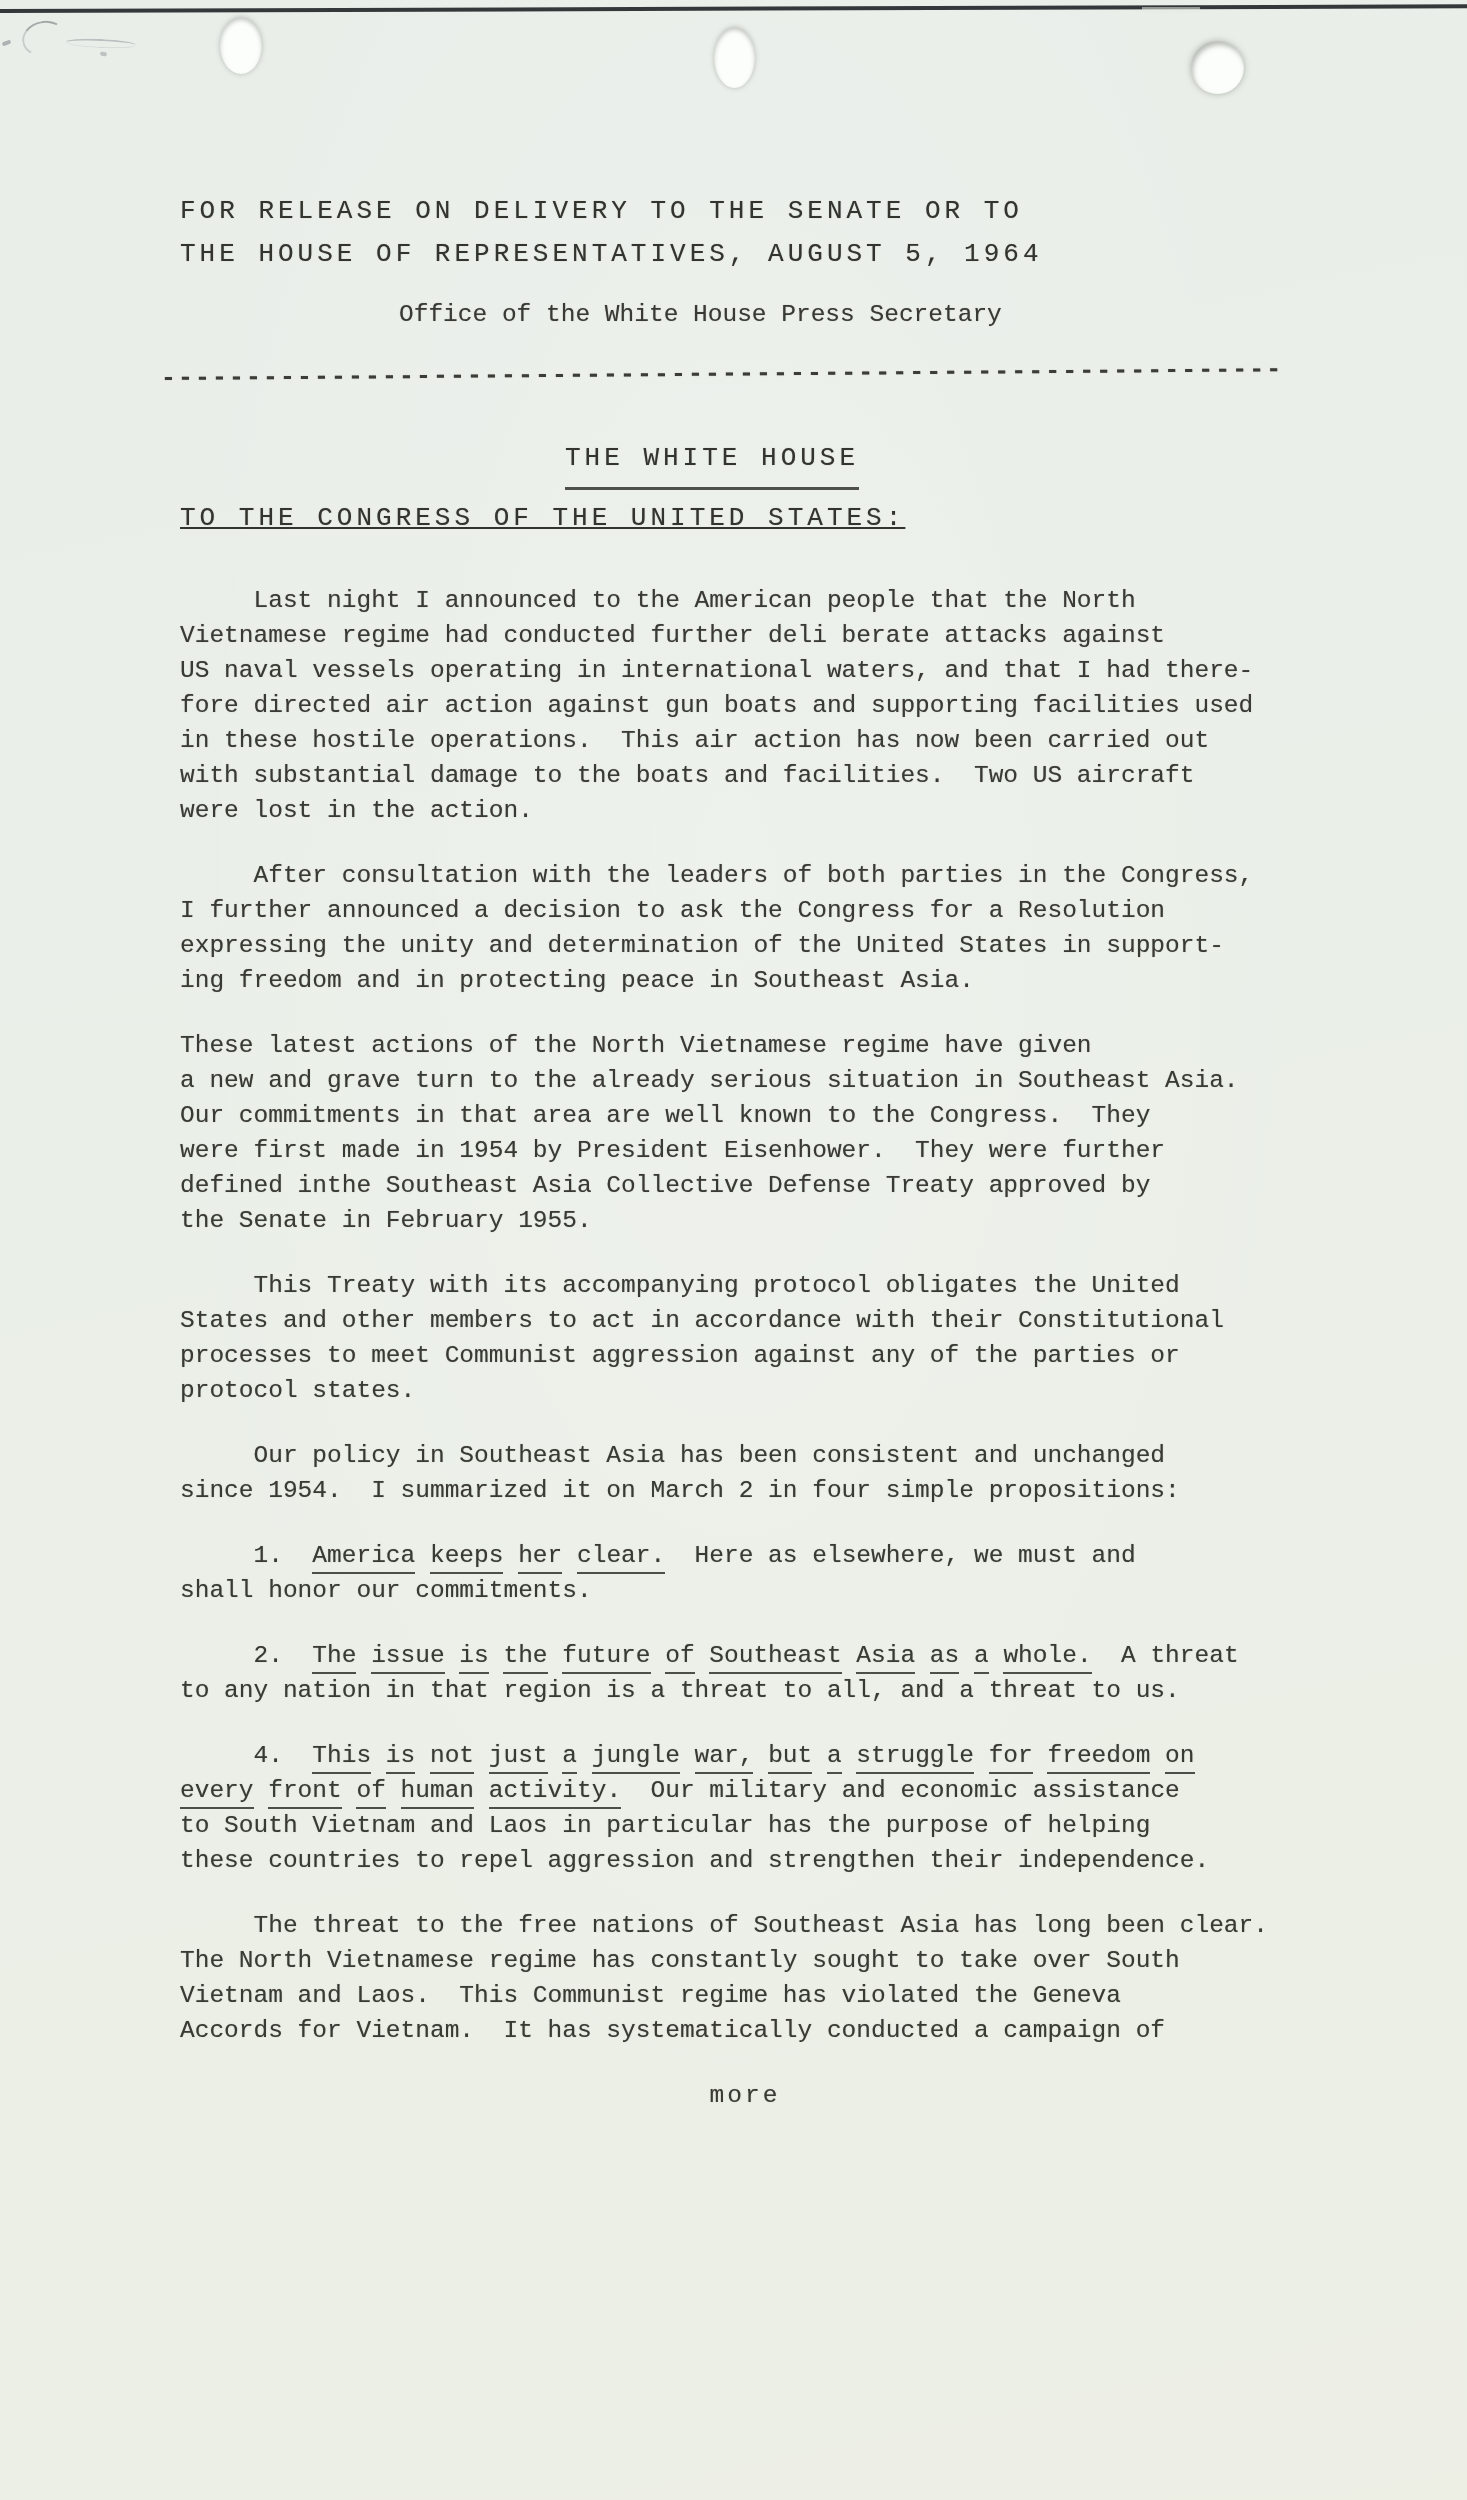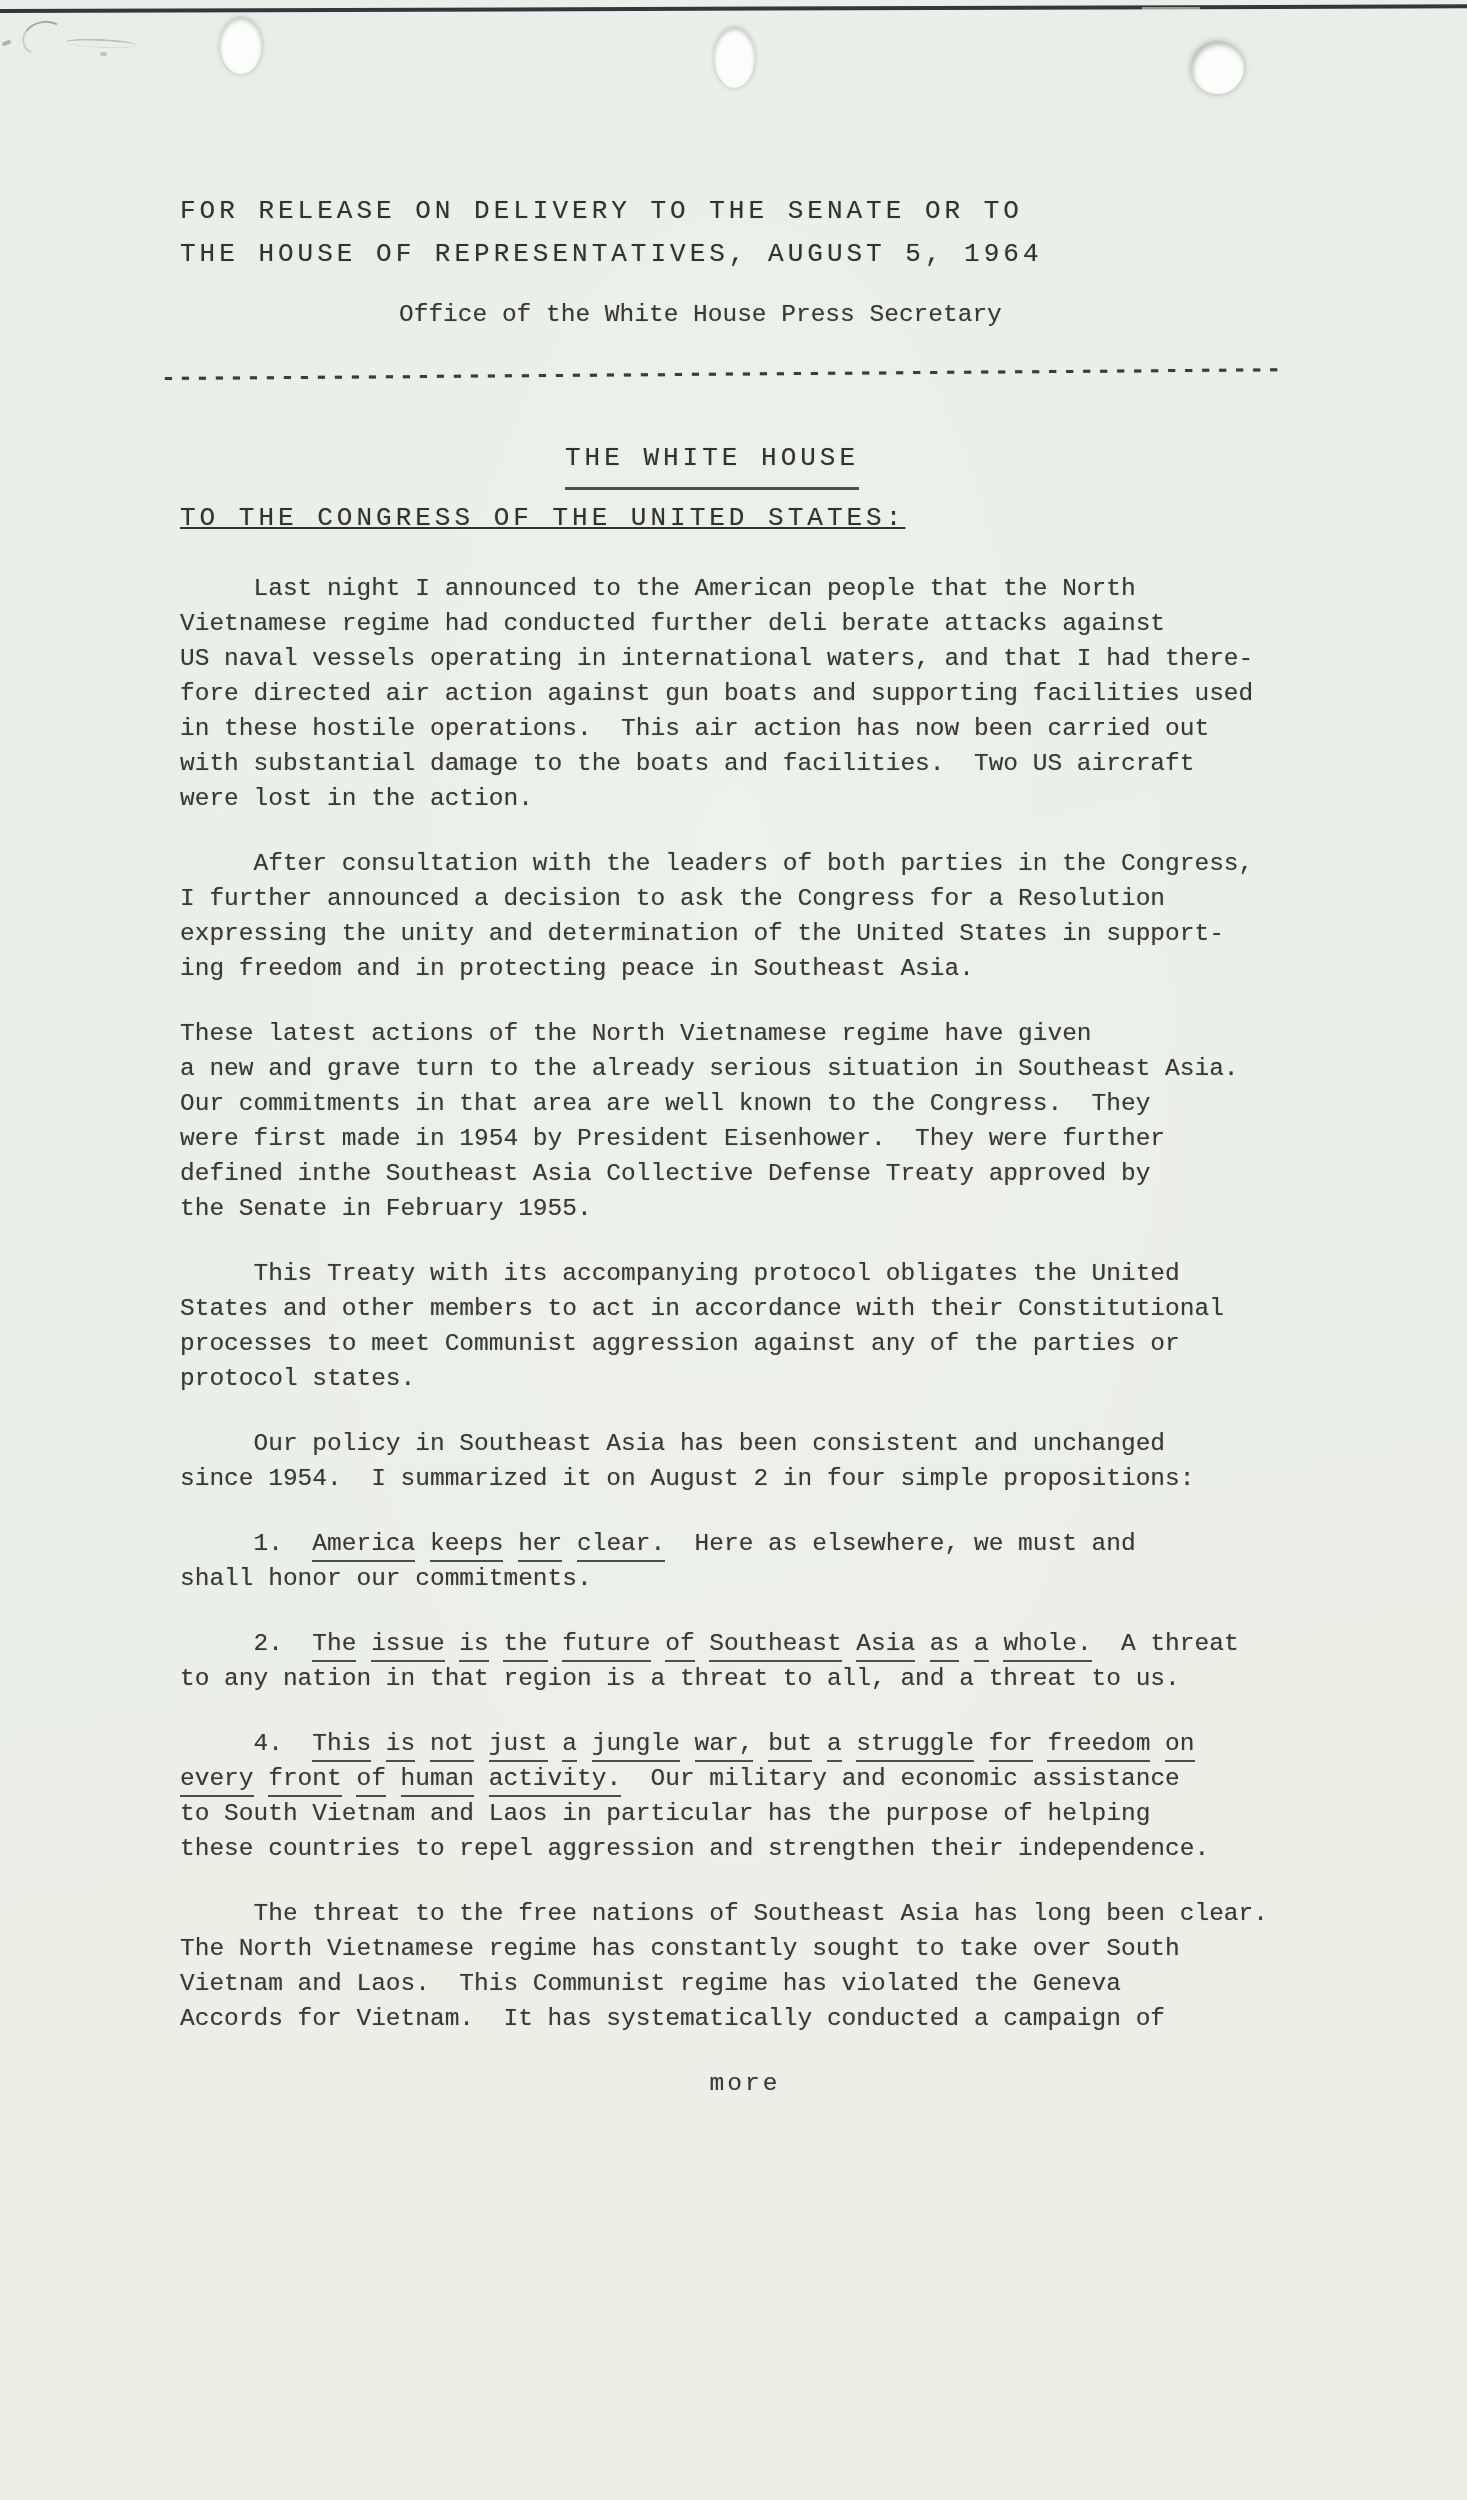--- a/index.html
+++ b/index.html
@@ -62,21 +62,21 @@
   .divider{
     position:absolute;top:361px;left:-19px;width:1180px;
     font-size:25px;font-weight:bold;letter-spacing:2px;line-height:35px;
     transform:rotate(-0.45deg);transform-origin:left center;
     white-space:nowrap;overflow:hidden;color:#3d3d37;
   }
   .title{position:absolute;top:437px;left:385px;}
   .u-solid{border-bottom:3px solid rgba(52,52,46,0.85);padding-bottom:14px;}
   .salutation{position:absolute;top:497px;left:0;text-decoration:underline;}
   .body-text{position:absolute;top:567px;left:0;width:1130px;}
-  .para{margin:4px 0 30px 0;font-family:Liberation Mono, monospace;}
+  .para{margin:16px 0 30px 0;font-family:Liberation Mono, monospace;}
   .u{border-bottom:2px solid rgba(56,56,50,0.88);padding-bottom:3px;}
   .footer{text-align:center;letter-spacing:3px;margin-top:2px;}
 </style>
 </head>
 <body>
 
 <div class="page">
 
   <div class="scan-topline"></div>
   <div class="scan-topline-gap"></div>
@@ -128,21 +128,21 @@
           <div class="line"><span>the Senate in February 1955.</span></div>
         </div>
         <div class="para">
           <div class="line"><span>     This Treaty with its accompanying protocol obligates the United</span></div>
           <div class="line"><span>States and other members to act in accordance with their Constitutional</span></div>
           <div class="line"><span>processes to meet Communist aggression against any of the parties or</span></div>
           <div class="line"><span>protocol states.</span></div>
         </div>
         <div class="para">
           <div class="line"><span>     Our policy in Southeast Asia has been consistent and unchanged</span></div>
-          <div class="line"><span>since 1954.  I summarized it on August 2 in four simple propositions:</span></div>
+          <div class="line"><span>since 1954.  I summarized it on March 2 in four simple propositions:</span></div>
         </div>
         <div class="para">
           <div class="line"><span>     1.  </span><span class="u">America</span><span> </span><span class="u">keeps</span><span> </span><span class="u">her</span><span> </span><span class="u">clear.</span><span>  Here as elsewhere, we must and</span></div>
           <div class="line"><span>shall honor our commitments.</span></div>
         </div>
         <div class="para">
           <div class="line"><span>     2.  </span><span class="u">The</span><span> </span><span class="u">issue</span><span> </span><span class="u">is</span><span> </span><span class="u">the</span><span> </span><span class="u">future</span><span> </span><span class="u">of</span><span> </span><span class="u">Southeast</span><span> </span><span class="u">Asia</span><span> </span><span class="u">as</span><span> </span><span class="u">a</span><span> </span><span class="u">whole.</span><span>  A threat</span></div>
           <div class="line"><span>to any nation in that region is a threat to all, and a threat to us.</span></div>
         </div>
         <div class="para">

